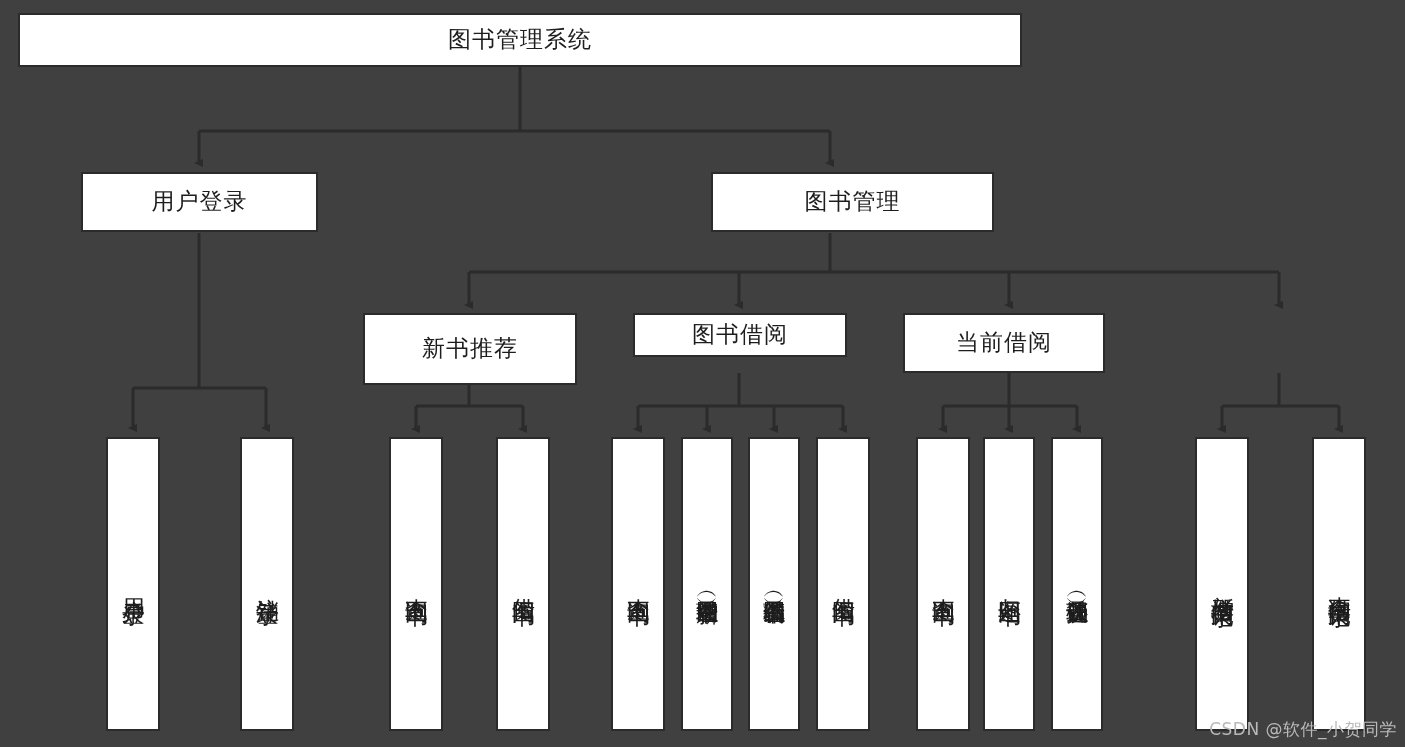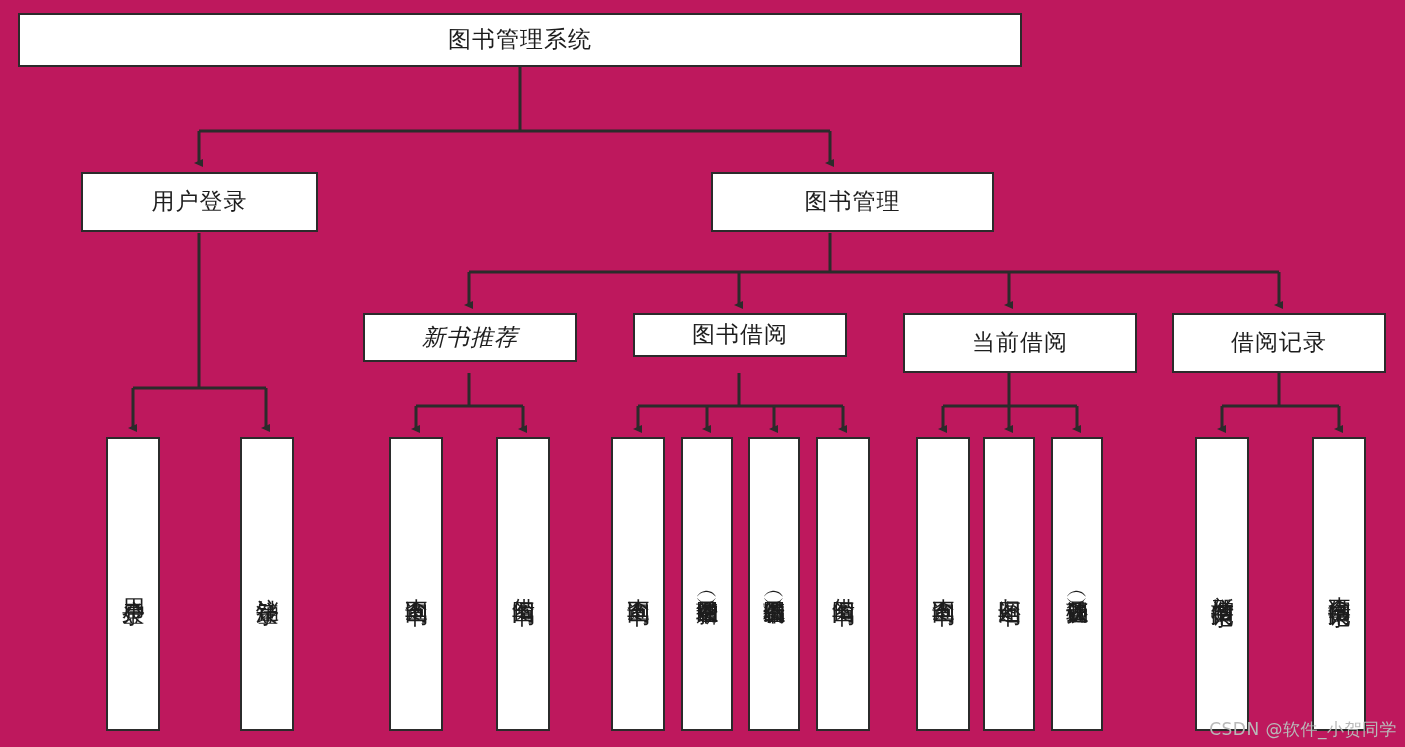--- a/index.html
+++ b/index.html
@@ -11,21 +11,21 @@
     width: 1405px;
     height: 747px;
     font-family: "DejaVu Sans", "Liberation Sans", sans-serif;
     overflow: hidden;
     position: relative;
   }
   #diagram-root {
     position: relative;
     width: 1405px;
     height: 747px;
-    background: #be185d;
+    background: #404040;
   }
   svg.wires {
     position: absolute;
     left: 0;
     top: 0;
     width: 1405px;
     height: 747px;
     pointer-events: none;
   }
   .node {
@@ -158,31 +158,28 @@
     <span>图书管理系统</span>
   </div>
 
   <div class="node node-h" style="left:81px; top:172px; width:237px; height:60px;">
     <span>用户登录</span>
   </div>
   <div class="node node-h" style="left:711px; top:172px; width:283px; height:60px;">
     <span>图书管理</span>
   </div>
 
-  <div class="node node-h" style="left:363px; top:313px; width:214px; height:49px;font-style:italic;">
+  <div class="node node-h" style="left:363px; top:313px; width:214px; height:72px;">
     <span>新书推荐</span>
   </div>
   <div class="node node-h" style="left:633px; top:313px; width:214px; height:44px;">
     <span>图书借阅</span>
   </div>
-  <div class="node node-h" style="left:903px; top:313px; width:234px; height:60px;">
+  <div class="node node-h" style="left:903px; top:313px; width:202px; height:60px;">
     <span>当前借阅</span>
-  </div>
-  <div class="node node-h" style="left:1172px; top:313px; width:214px; height:60px;">
-    <span>借阅记录</span>
   </div>
 
   <div class="node node-v" style="left:106px; top:437px; width:54px; height:294px;">
     <span class="vtext">用户登录</span>
   </div>
   <div class="node node-v" style="left:240px; top:437px; width:54px; height:294px;">
     <span class="vtext">注销登录</span>
   </div>
 
   <div class="node node-v" style="left:389px; top:437px; width:54px; height:294px;">

